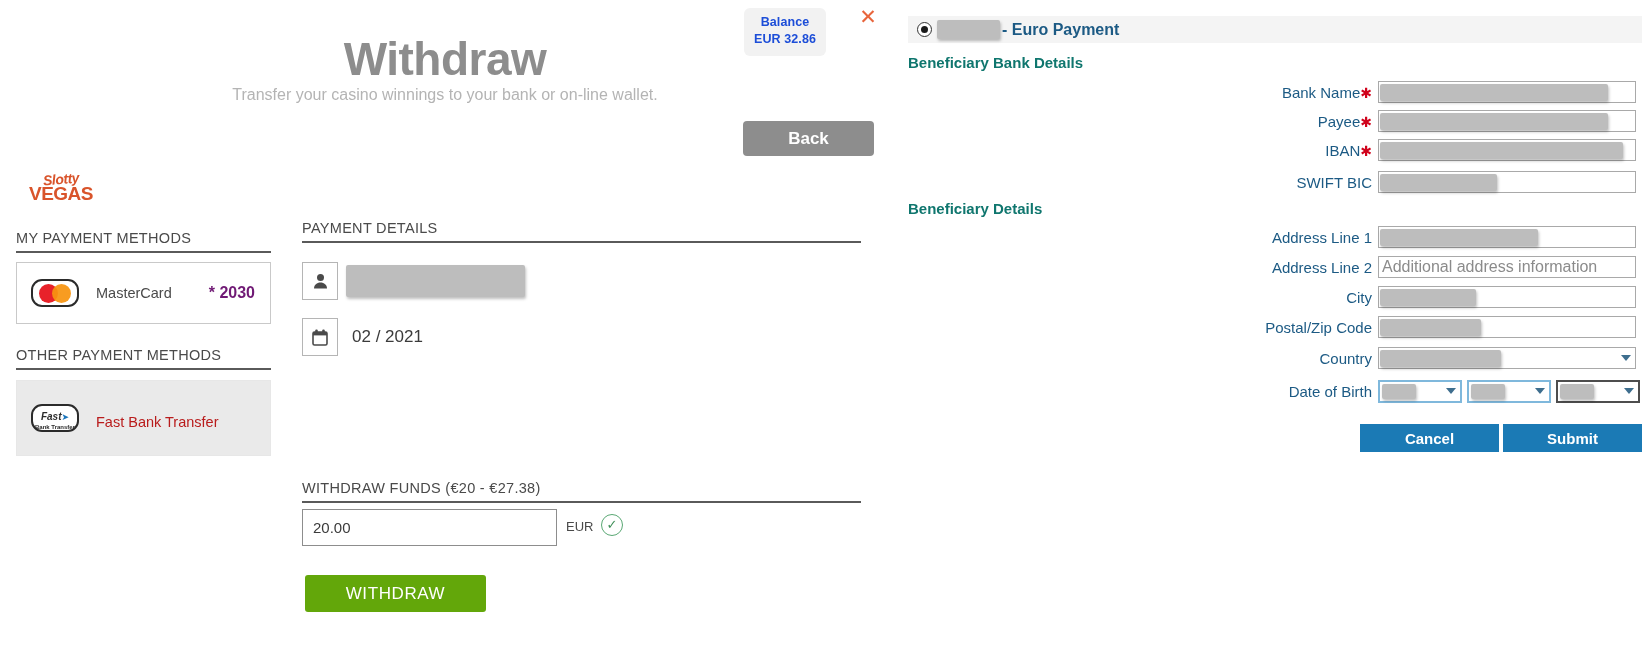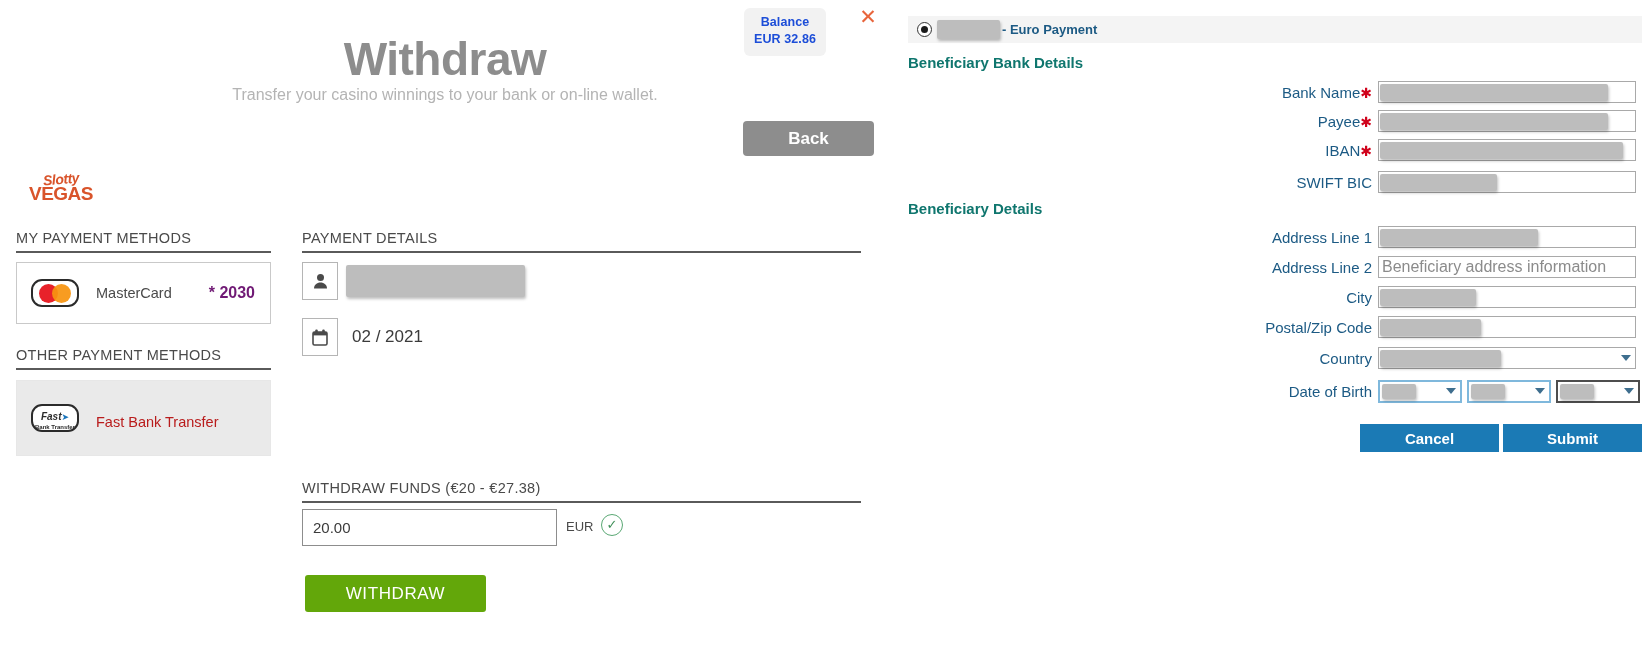--- a/index.html
+++ b/index.html
@@ -74,21 +74,21 @@
 
   
   .sec-head {
     position: absolute;
     font-size: 14.5px; color: #4a4a4a; letter-spacing: .3px;
     padding-bottom: 5px;
     border-bottom: 2px solid #5a5a5a;
   }
   #sec-my-methods { left: 16px; top: 230px; width: 255px; }
   #sec-other-methods { left: 16px; top: 347px; width: 255px; }
-  #sec-payment-details { left: 302px; top: 230px; width: 559px; }
+  #sec-payment-details { left: 302px; top: 220px; width: 559px; }
   #sec-withdraw-funds { left: 302px; top: 480px; width: 559px; }
 
   
   .pm-card {
     position: absolute; left: 16px;
     width: 255px; height: 62px;
     display: flex; align-items: center;
     cursor: pointer;
   }
   #pm-mastercard { top: 262px; border: 1px solid #c9c9c9; background: #fff; }
@@ -173,21 +173,21 @@
     display: flex; align-items: center;
   }
   .radio-dot {
     width: 15px; height: 15px; border-radius: 50%;
     border: 1.5px solid #333; background: #fff; margin-left: 9px;
     display: flex; align-items: center; justify-content: center; flex: none;
   }
   .radio-dot span { width: 7px; height: 7px; border-radius: 50%; background: #1a1a1a; display: block; }
   #bp-title-redacted { width: 63px; height: 19px; margin-left: 5px; }
   .bp-title-text {
-    margin-left: 2px; font-size: 13px; font-weight: bold; color: #1c5a84;
+    margin-left: 2px; font-size: 16px; font-weight: bold; color: #1c5a84;
     white-space: nowrap;
   }
 
   .grp-head {
     position: absolute; left: 8px;
     font-size: 15px; font-weight: bold; color: #0f766e;
   }
   #grp-bank { top: 54px; }
   #grp-benef { top: 200px; }
 
@@ -348,21 +348,21 @@
       </div>
       <div class="frow" style="top: 226px;">
         <div class="flabel">Address Line 1</div>
         <div class="fctrl">
           <div class="redacted" style="width: 158px;"></div>
         </div>
       </div>
       <div class="frow" style="top: 256px;">
         <div class="flabel">Address Line 2</div>
         <div class="fctrl">
-          <div class="ph">Beneficiary address information</div>
+          <div class="ph">Additional address information</div>
         </div>
       </div>
       <div class="frow" style="top: 286px;">
         <div class="flabel">City</div>
         <div class="fctrl">
           <div class="redacted" style="width: 96px;"></div>
         </div>
       </div>
       <div class="frow" style="top: 316px;">
         <div class="flabel">Postal/Zip Code</div>

